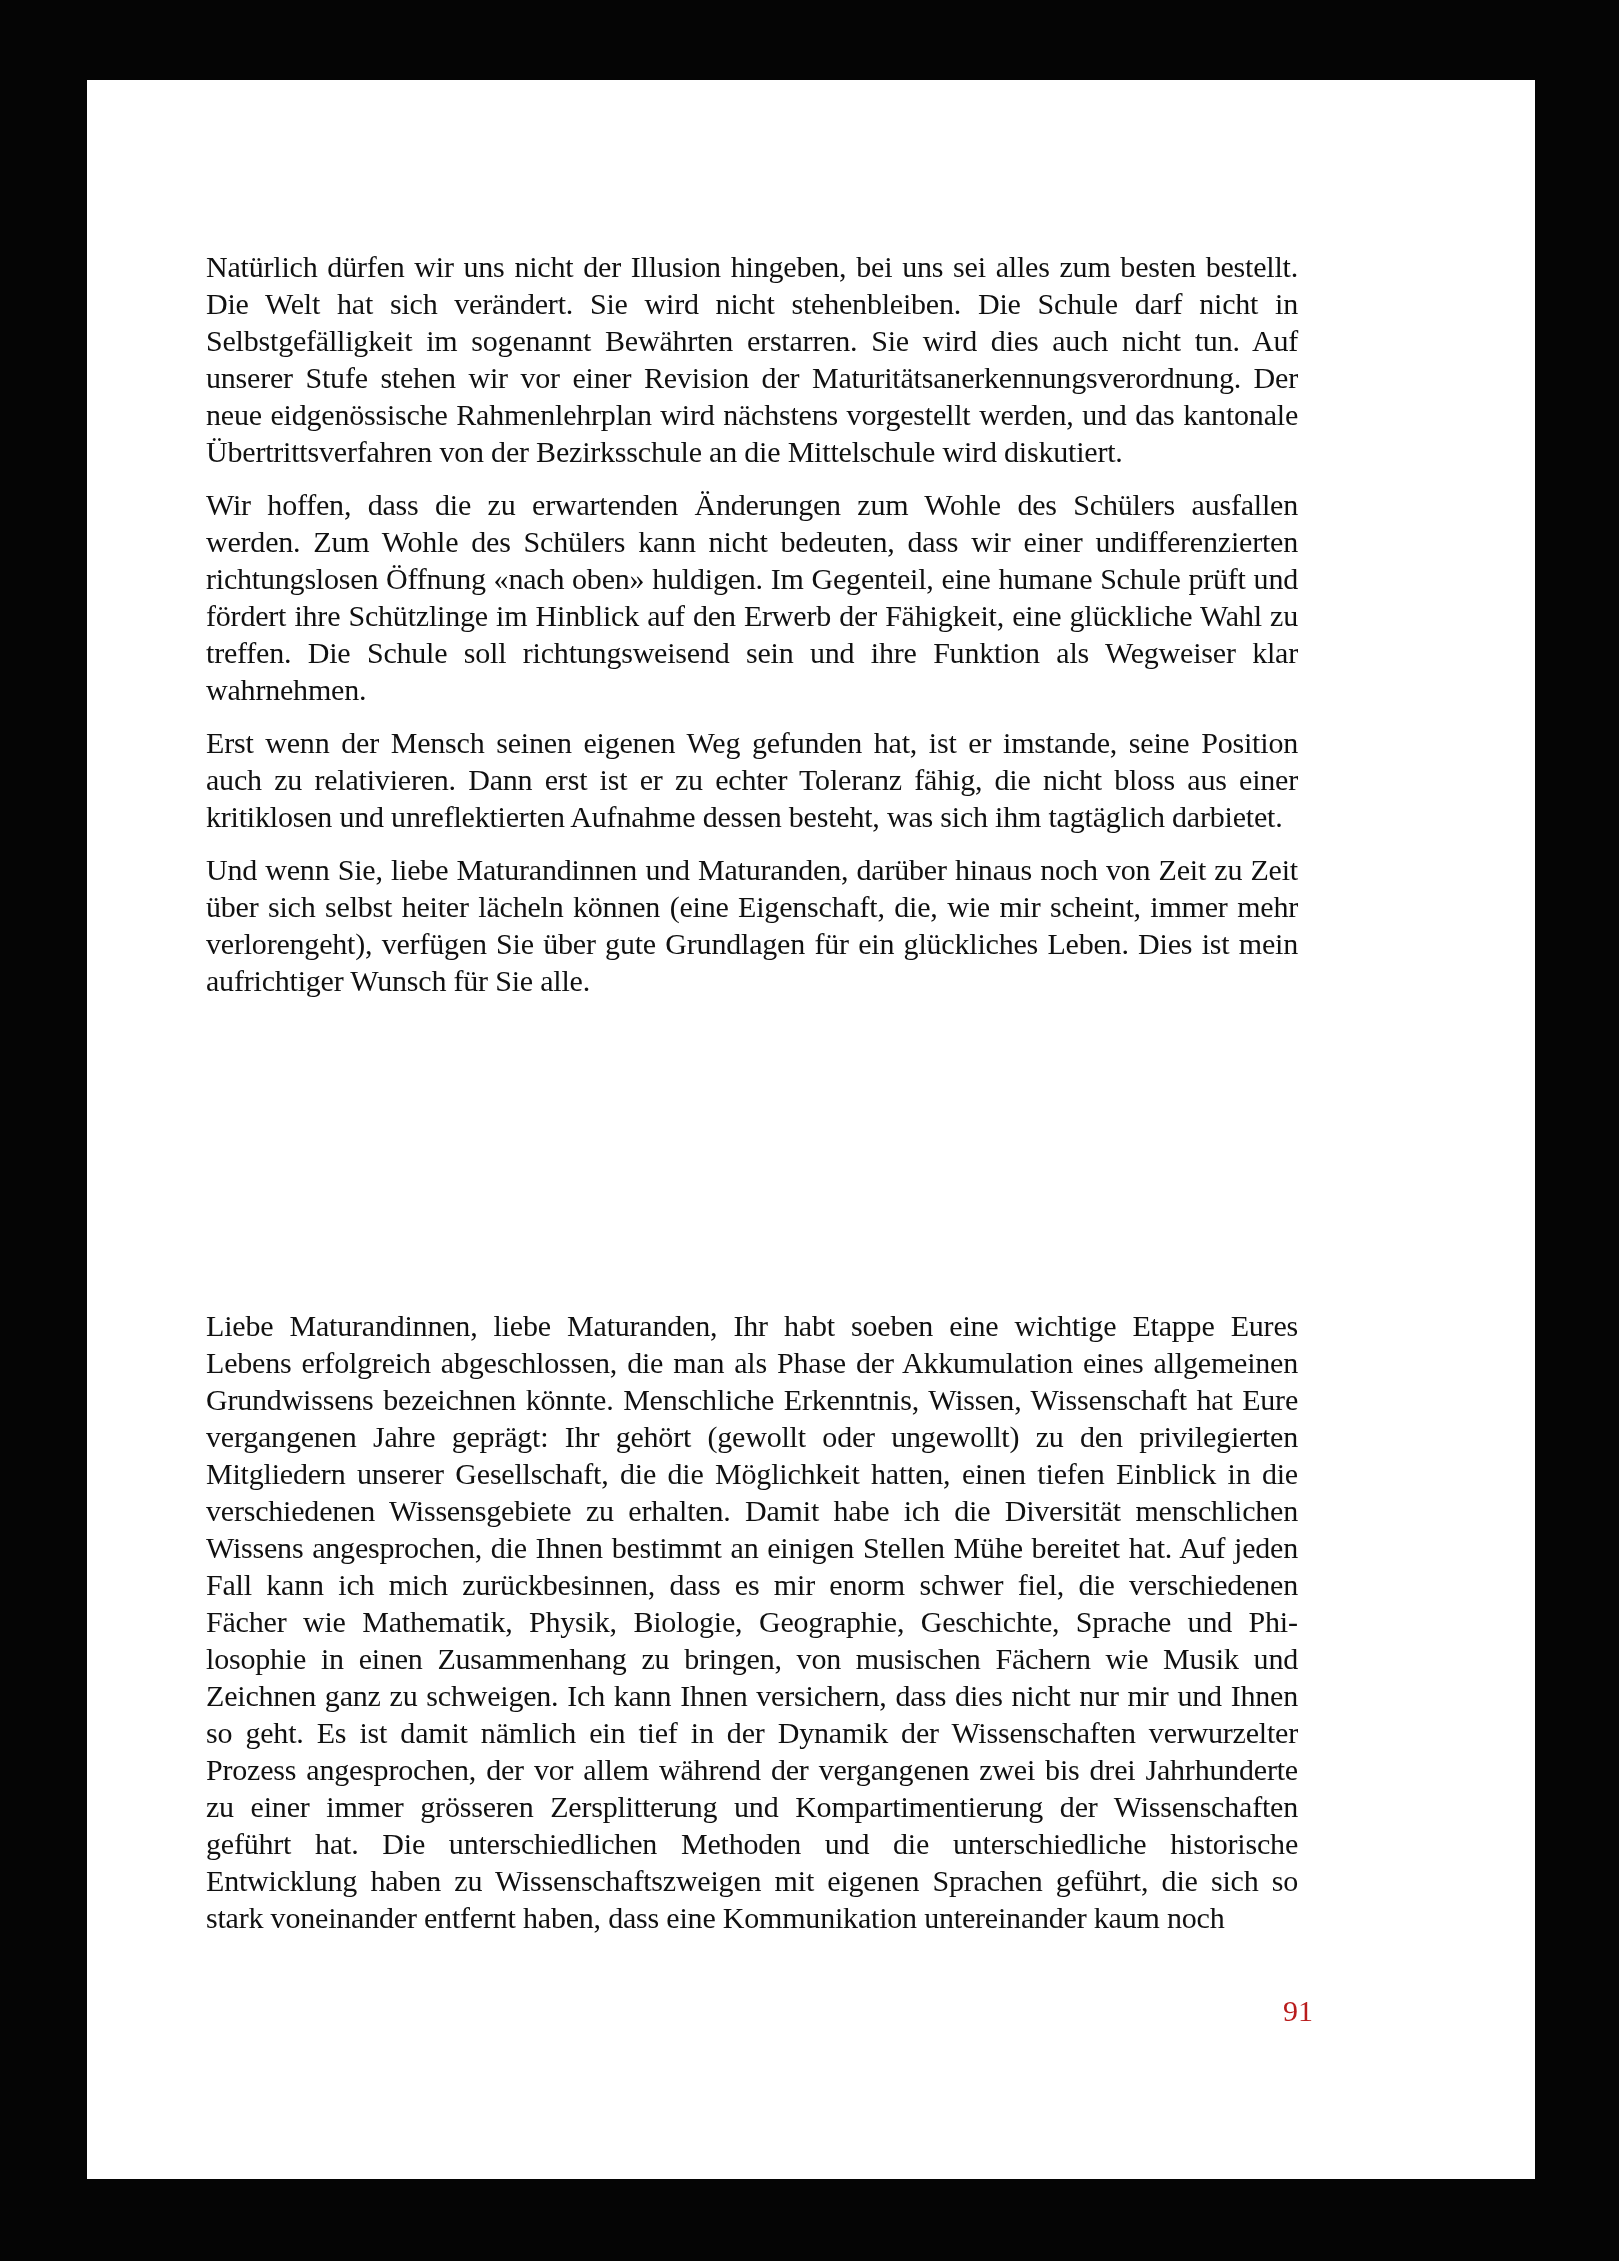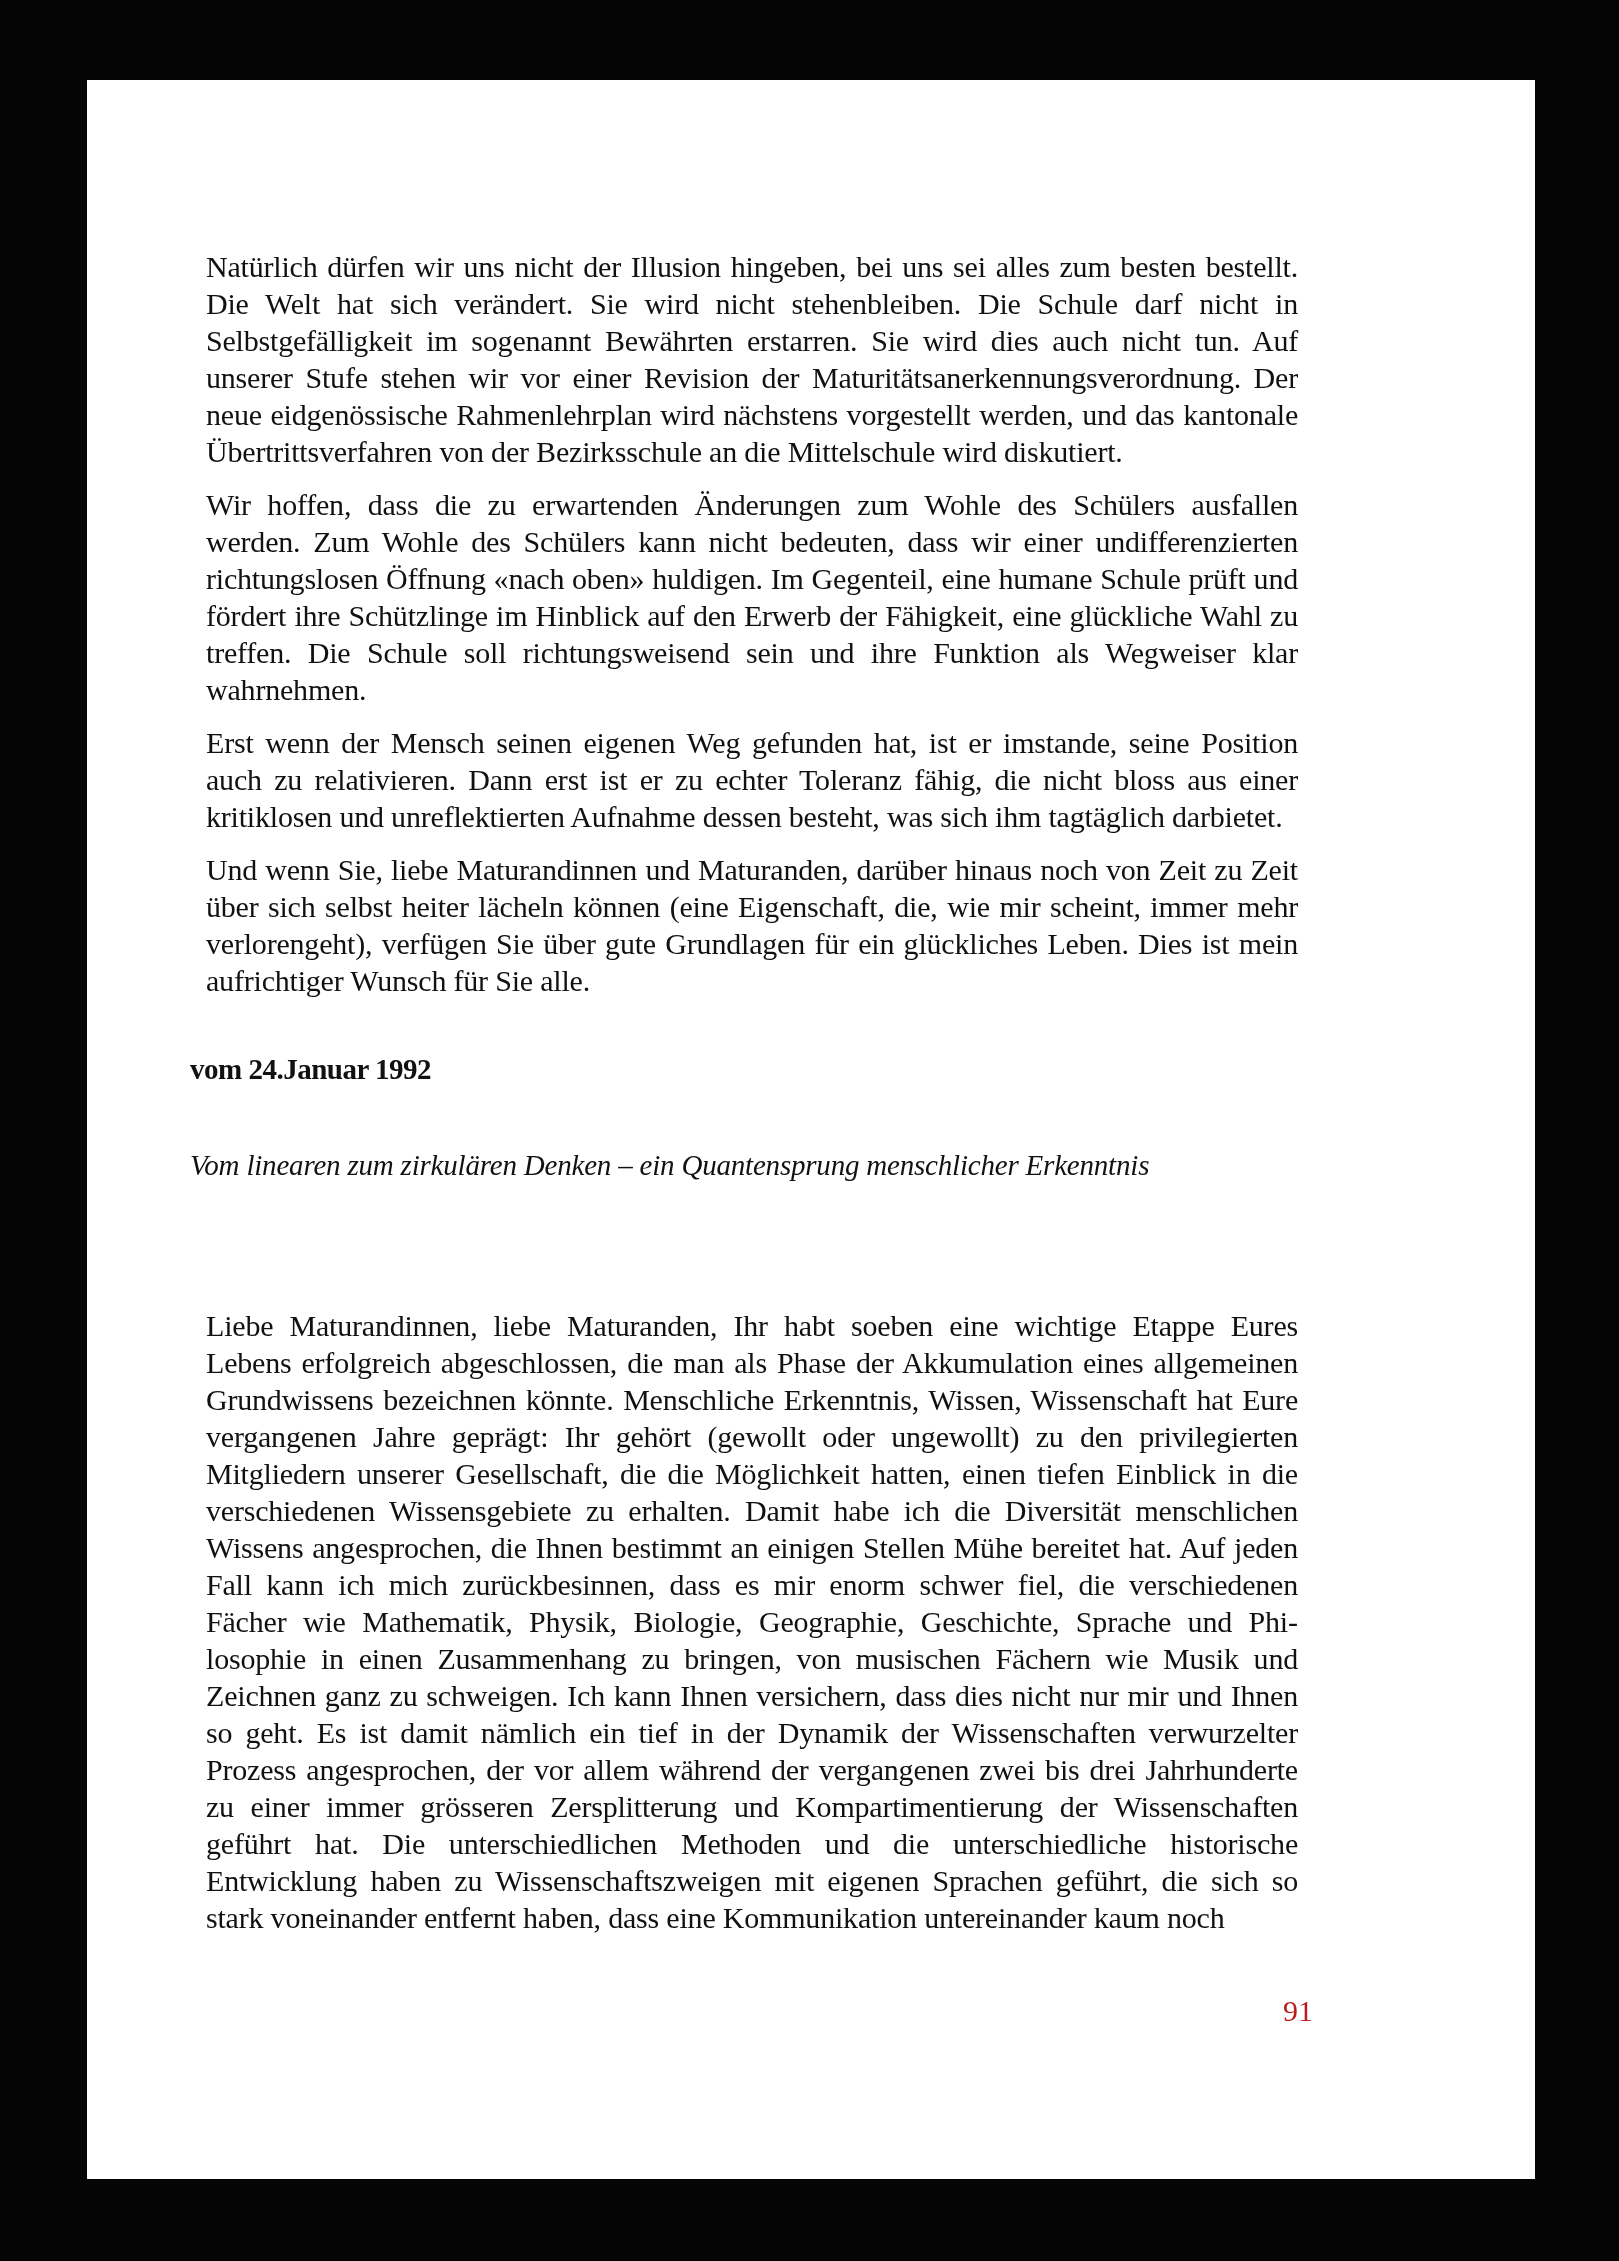--- a/index.html
+++ b/index.html
@@ -63,24 +63,22 @@
 <div class="page">
 
   <div id="block1" class="textblock body-text">
     <p>Natürlich dürfen wir uns nicht der Illusion hingeben, bei uns sei alles zum besten bestellt. Die Welt hat sich verändert. Sie wird nicht stehenbleiben. Die Schule darf nicht in Selbstgefälligkeit im sogenannt Bewährten erstarren. Sie wird dies auch nicht tun. Auf unserer Stufe stehen wir vor einer Revision der Maturitäts­anerkennungsverordnung. Der neue eidgenössische Rahmenlehrplan wird nächstens vorgestellt werden, und das kantonale Übertrittsverfahren von der Bezirksschule an die Mittelschule wird diskutiert.</p>
     <p>Wir hoffen, dass die zu erwartenden Änderungen zum Wohle des Schülers ausfallen werden. Zum Wohle des Schülers kann nicht bedeuten, dass wir einer undifferenzierten richtungslosen Öffnung «nach oben» huldigen. Im Gegenteil, eine humane Schule prüft und fördert ihre Schützlinge im Hinblick auf den Erwerb der Fähigkeit, eine glückliche Wahl zu treffen. Die Schule soll richtungs­weisend sein und ihre Funktion als Wegweiser klar wahrnehmen.</p>
     <p>Erst wenn der Mensch seinen eigenen Weg gefunden hat, ist er imstande, seine Position auch zu relativieren. Dann erst ist er zu echter Toleranz fähig, die nicht bloss aus einer kritiklosen und unreflektierten Aufnahme dessen besteht, was sich ihm tagtäglich darbietet.</p>
     <p>Und wenn Sie, liebe Maturandinnen und Maturanden, darüber hinaus noch von Zeit zu Zeit über sich selbst heiter lächeln können (eine Eigenschaft, die, wie mir scheint, immer mehr verlorengeht), verfügen Sie über gute Grundlagen für ein glückliches Leben. Dies ist mein aufrichtiger Wunsch für Sie alle.</p>
   </div>
 
   <div id="heading" class="textblock">
-    <div>vom 24.Januar 1992</div>
   </div>
 
-  <div id="subtitle" class="textblock">Vom linearen zum zirkulären Denken – ein Quantensprung menschlicher Erkennt­nis</div>
 
   <div id="block2" class="textblock body-text">
     <p>Liebe Maturandinnen, liebe Maturanden, Ihr habt soeben eine wichtige Etappe Eures Lebens erfolgreich abgeschlossen, die man als Phase der Akkumulation eines allgemeinen Grundwissens bezeichnen könnte. Menschliche Erkenntnis, Wissen, Wissenschaft hat Eure vergangenen Jahre geprägt: Ihr gehört (gewollt oder ungewollt) zu den privilegierten Mitgliedern unserer Gesellschaft, die die Möglichkeit hatten, einen tiefen Einblick in die verschiedenen Wissensgebiete zu erhalten. Damit habe ich die Diversität menschlichen Wissens angesprochen, die Ihnen bestimmt an einigen Stellen Mühe bereitet hat. Auf jeden Fall kann ich mich zurückbesinnen, dass es mir enorm schwer fiel, die verschiedenen Fächer wie Mathematik, Physik, Biologie, Geographie, Geschichte, Sprache und Phi­losophie in einen Zusammenhang zu bringen, von musischen Fächern wie Musik und Zeichnen ganz zu schweigen. Ich kann Ihnen versichern, dass dies nicht nur mir und Ihnen so geht. Es ist damit nämlich ein tief in der Dynamik der Wissenschaften verwurzelter Prozess angesprochen, der vor allem während der vergangenen zwei bis drei Jahrhunderte zu einer immer grösseren Zersplitte­rung und Kompartimentierung der Wissenschaften geführt hat. Die unter­schiedlichen Methoden und die unterschiedliche historische Entwicklung haben zu Wissenschaftszweigen mit eigenen Sprachen geführt, die sich so stark vonein­ander entfernt haben, dass eine Kommunikation untereinander kaum noch</p>
   </div>
 
   <div class="page-number">91</div>
 </div>
 
 
 </body></html>

